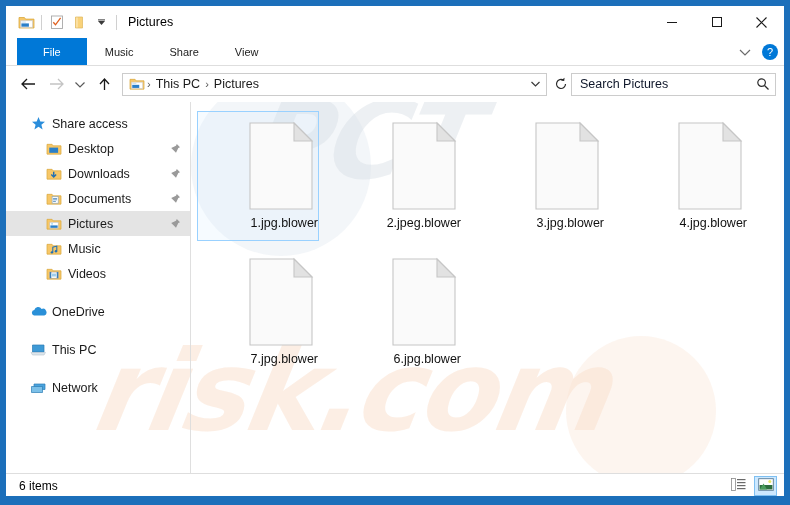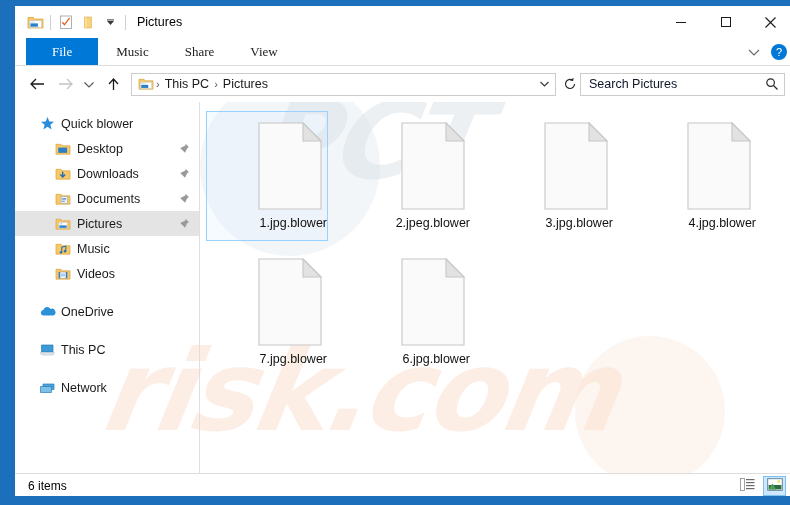--- a/index.html
+++ b/index.html
@@ -7,21 +7,21 @@
     width: 790px; height: 505px;
     font-family: "Liberation Sans", sans-serif;
     overflow: hidden;
     background: #1c6fba;
   }
   .window-frame {
     position: absolute;
     left: 0; top: 0;
     width: 790px; height: 505px;
     background: #1c6fba;
-    padding: 5px 5px 8px 14px;
+    padding: 5px 5px 8px 5px;
   }
   .window {
     position: relative;
     width: 780px; height: 492px;
     background: #ffffff;
     border: 1px solid #1c6fba;
     overflow: hidden;
   }
 
   
@@ -95,24 +95,23 @@
     height: 28px;
     background: #ffffff;
     border-bottom: 1px solid #dedede;
     display: flex;
     align-items: stretch;
     z-index: 60;
   }
   .tab {
     padding: 0 18px;
     display: flex; align-items: center;
-    font-size: 13px;
+    font-size: 11px;
     color: #222222;
     cursor: default;
-    font-family: Liberation Serif, serif;
   }
   .tab.file {
     background: #0078d7;
     color: #ffffff;
     padding: 0 26px;
     margin-left: 11px;
   }
   .ribbon-right {
     position: absolute; right: 6px; top: 0;
     height: 28px;
@@ -426,21 +425,21 @@
 
     <div class="body-area">
       <div class="sidebar">
 
         <div class="nav-row nav-indent-0">
           <span class="nav-ico">
             <svg width="15" height="15" viewBox="0 0 15 15">
               <path d="M7.5 1 L9.3 5.4 L14 5.7 L10.4 8.8 L11.6 13.4 L7.5 10.8 L3.4 13.4 L4.6 8.8 L1 5.7 L5.7 5.4 Z" fill="#2a8ddb"></path>
             </svg>
           </span>
-          <span class="nav-label">Quick blower</span>
+          <span class="nav-label">Share access</span>
         </div>
 
         <div class="nav-row nav-indent-1">
           <span class="nav-ico">
             <svg width="16" height="14" viewBox="0 0 17 15">
               <path d="M1 2.5 h5.4 l1.2 1.6 H16 V13 H1 Z" fill="#f7c768" stroke="#d9a93f" stroke-width="0.8"></path>
               <rect x="3.4" y="6" width="9.5" height="5.6" fill="#2a7fc9"></rect>
             </svg>
           </span>
           <span class="nav-label">Desktop</span>

